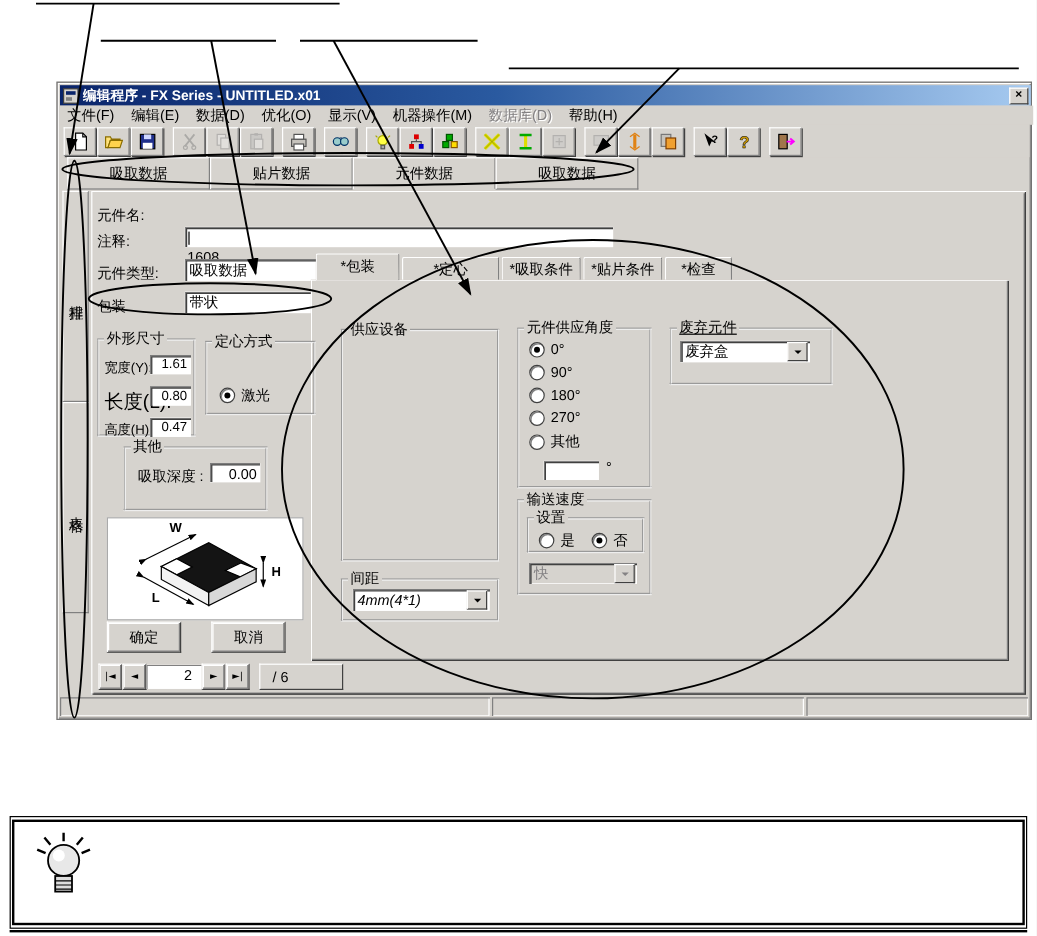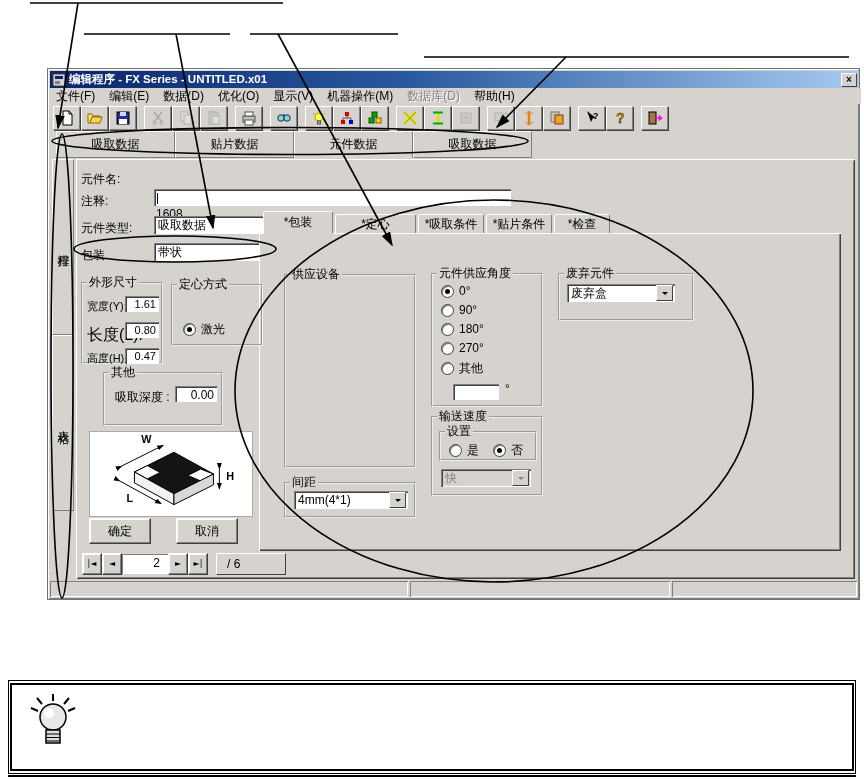--- a/index.html
+++ b/index.html
@@ -354,21 +354,21 @@
         <div class="itab" style="width: 56px;">*检查</div>
       </div>
 
     <div class="tabpage">
       <fieldset class="grp" style="left:25px;top:33px;width:132px;height:202px;">
         <legend>供应设备</legend>
       </fieldset>
 
       <fieldset class="grp" style="left:25px;top:241px;width:132px;height:44px;">
         <legend>间距</legend>
-        <div class="combo" style="left:8px;top:0px;width:114px;">
+        <div class="combo" style="left:8px;top:0px;width:114px;font-style:italic;">
           <span class="val">4mm(4*1)</span>
             <span class="dbtn">
               <i></i>
             </span>
         </div>
       </fieldset>
 
       <fieldset class="grp" style="left:172px;top:32px;width:112px;height:142px;">
         <legend>元件供应角度</legend>
         <div id="angleRadios" style="position:relative;height:96px;">
@@ -390,21 +390,21 @@
             </div>
             <div class="rrow" style="left: 8px; top: 78px;">
               <span class="rb"></span>
               <span>其他</span>
             </div>
           </div>
         <div class="field" style="left:20px;top:102px;width:46px;height:16px;"><span></span></div>
         <span class="lbl" style="left:72px;top:100px;">°</span>
       </fieldset>
 
-      <fieldset class="grp" style="left:299px;top:32px;width:136px;height:56px;">
+      <fieldset class="grp" style="left:299px;top:32px;width:136px;height:56px;text-decoration:underline;">
         <legend>废弃元件</legend>
         <div class="combo" style="left:7px;top:2px;width:108px;">
           <span class="val">废弃盒</span>
             <span class="dbtn">
               <i></i>
             </span>
         </div>
       </fieldset>
 
       <fieldset class="grp" style="left:172px;top:175px;width:112px;height:88px;">

